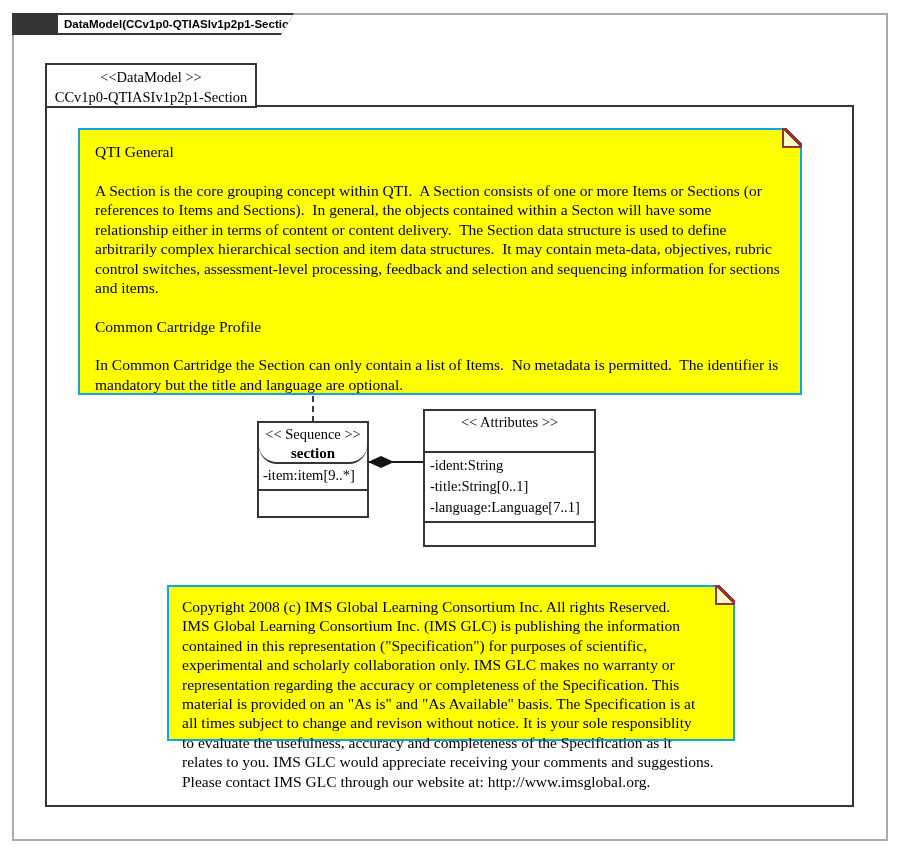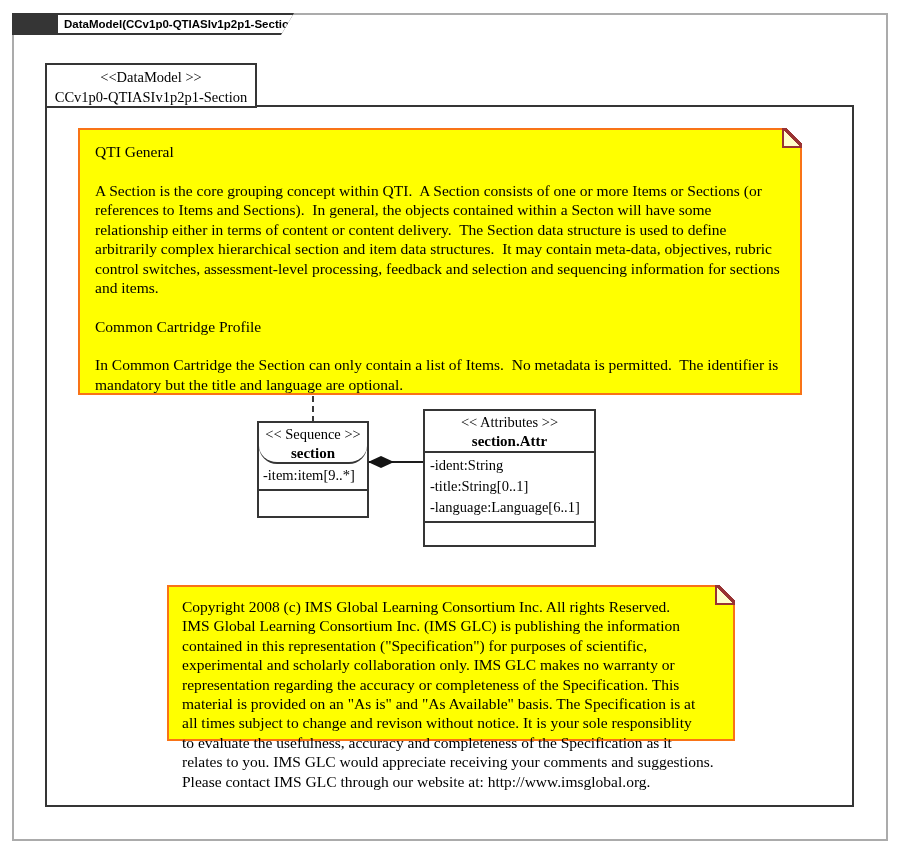--- a/index.html
+++ b/index.html
@@ -59,21 +59,21 @@
     text-align: center;
     font-size: 14.5px; line-height: 20px;
     padding-top: 2px;
     z-index: 4;
   }
 
   
   .note {
     position: absolute;
     background: #ffff00;
-    border: 2px solid #f97316;
+    border: 2px solid #0ea5e9;
     z-index: 2;
   }
   .dogear {
     position: absolute; top: -2px; right: -2px;
     width: 20px; height: 20px;
     border-left: 2px solid #993333;
     border-bottom: 2px solid #993333;
     background: linear-gradient(to bottom left,
       #ffffff 0, #ffffff calc(50% - 1.5px),
       #993333 calc(50% - 1.5px), #993333 calc(50% + 1.5px),
@@ -182,26 +182,25 @@
   </div>
 
   <div class="assoc-line"></div>
   <svg class="diamond" viewBox="0 0 26 14">
     <polygon points="0,7 13,1 26,7 13,13" fill="#141414"></polygon>
   </svg>
 
   <div class="class-box attr-class">
     <div class="cmp-name">
       <div>&lt;&lt; Attributes &gt;&gt;</div>
-      <div class="cls-name">section.Attr</div>
     </div>
     <div class="cmp-attrs">
       <div>-ident:String</div>
       <div>-title:String[0..1]</div>
-      <div>-language:Language[6..1]</div>
+      <div>-language:Language[7..1]</div>
     </div>
     <div class="cmp-empty"></div>
   </div>
 
   <div class="note note-copy">
     <div class="dogear"></div>
     <div class="copy-text">Copyright 2008 (c) IMS Global Learning Consortium Inc.  All rights Reserved.
 IMS Global Learning Consortium Inc. (IMS GLC) is publishing the information
 contained in this representation ("Specification") for purposes of scientific,
 experimental and scholarly collaboration only.  IMS GLC makes no warranty or

